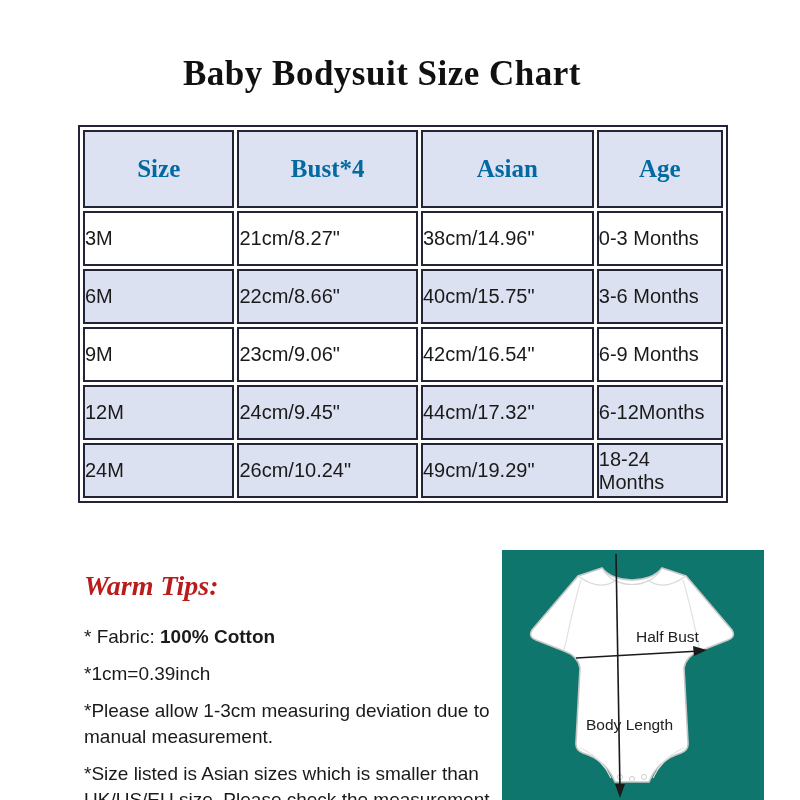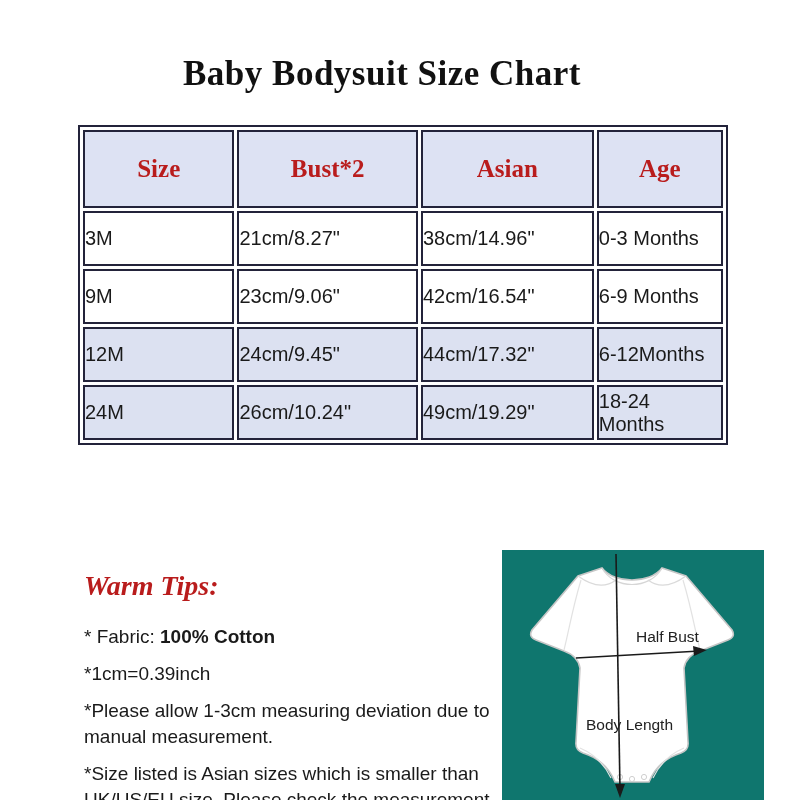--- a/index.html
+++ b/index.html
@@ -13,21 +13,21 @@
     letter-spacing:0.5px; color:#111111;
   }
   table.size-table {
     position:absolute; top:85px; left:78px; width:650px;
     border-collapse:separate; border-spacing:3px;
     border:2px solid #23233a; background:#ffffff; table-layout:fixed;
   }
   table.size-table th {
     height:74px; background:#dde2f3; border:2px solid #23233a;
     font-family:"Liberation Serif", serif; font-size:25px; font-weight:bold;
-    text-align:center; vertical-align:middle; color:#b91c1c; padding:0;
+    text-align:center; vertical-align:middle; color:#0369a1; padding:0;
   }
   table.size-table td {
     height:51px; background:#ffffff; border:2px solid #23233a;
     font-size:20px; vertical-align:middle; padding:0;
     color:#1a1a1a;
   }
   table.size-table tr.alt td { background:#dce1f1; }
 
   .tips { position:absolute; left:84px; top:530px; width:452px; }
   .tips-heading {
@@ -51,29 +51,35 @@
   <table class="size-table">
     <colgroup>
       <col style="width:24%">
         <col style="width:28.6%">
         <col style="width:27.4%">
         <col style="width:20%">
     </colgroup>
     <tbody>
       <tr>
         <th>Size</th>
-        <th>Bust*2</th>
+        <th>Bust*4</th>
         <th>Asian</th>
         <th>Age</th>
       </tr>
       <tr>
         <td>3M</td>
         <td>21cm/8.27"</td>
         <td>38cm/14.96"</td>
         <td>0-3 Months</td>
+      </tr>
+      <tr class="alt">
+        <td>6M</td>
+        <td>22cm/8.66"</td>
+        <td>40cm/15.75"</td>
+        <td>3-6 Months</td>
       </tr>
       <tr>
         <td>9M</td>
         <td>23cm/9.06"</td>
         <td>42cm/16.54"</td>
         <td>6-9 Months</td>
       </tr>
       <tr class="alt">
         <td>12M</td>
         <td>24cm/9.45"</td>

